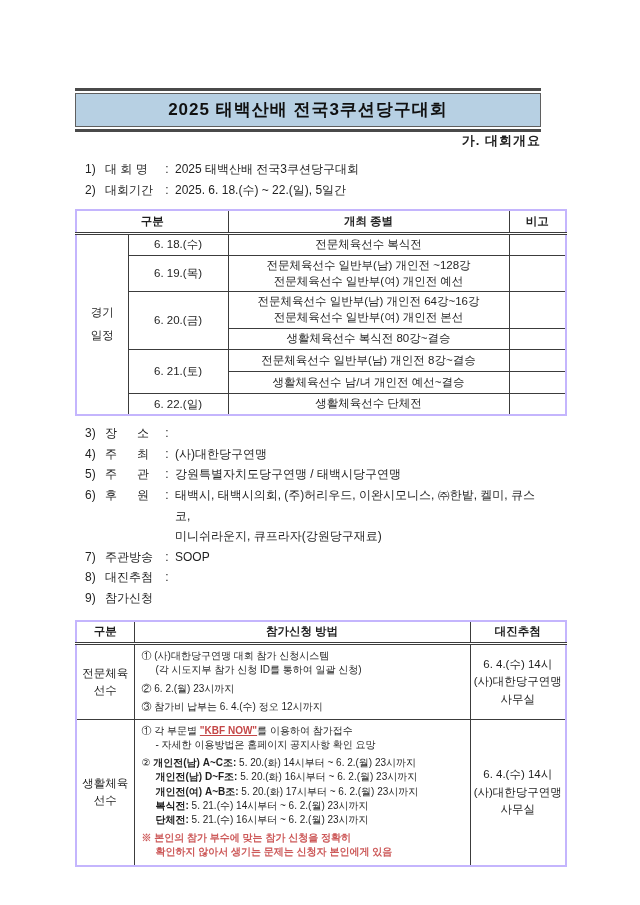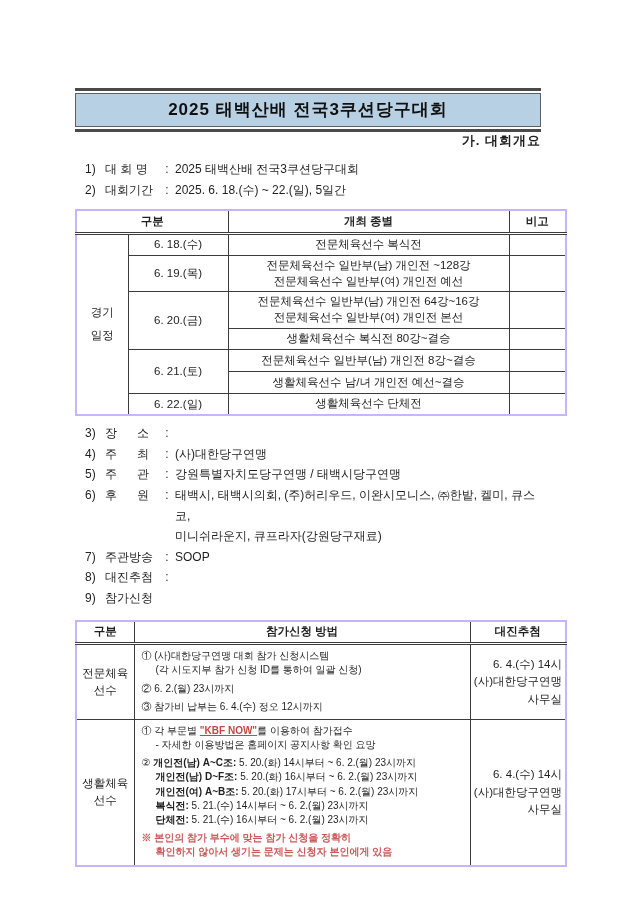--- a/index.html
+++ b/index.html
@@ -46,21 +46,21 @@
   .note { margin-top: 7px; font-size: 11.5px; font-weight: bold; letter-spacing: 0.2px; }
 
   
   .method-cell { padding: 4px 6px 5px 7px !important; vertical-align: middle; }
   .mline { font-size: 10px; line-height: 1.42; }
   .mgroup { margin-bottom: 4px; }
   .mgroup:last-child { margin-bottom: 0; }
   .ind { padding-left: 14px; }
   .blabel { font-weight: bold; }
   .kbf { color: #c44747; font-weight: bold; text-decoration: underline; }
-  .draw-cell { text-align: right; white-space: pre-line; line-height: 1.5; }
+  .draw-cell { text-align: center; white-space: pre-line; line-height: 1.5; }
   .warn { margin-top: 2px; }
 </style>
 </head>
 <body>
 
 <div class="page">
 
   <div class="banner">
     <div class="banner-box">2025 태백산배 전국3쿠션당구대회</div>
   </div>

